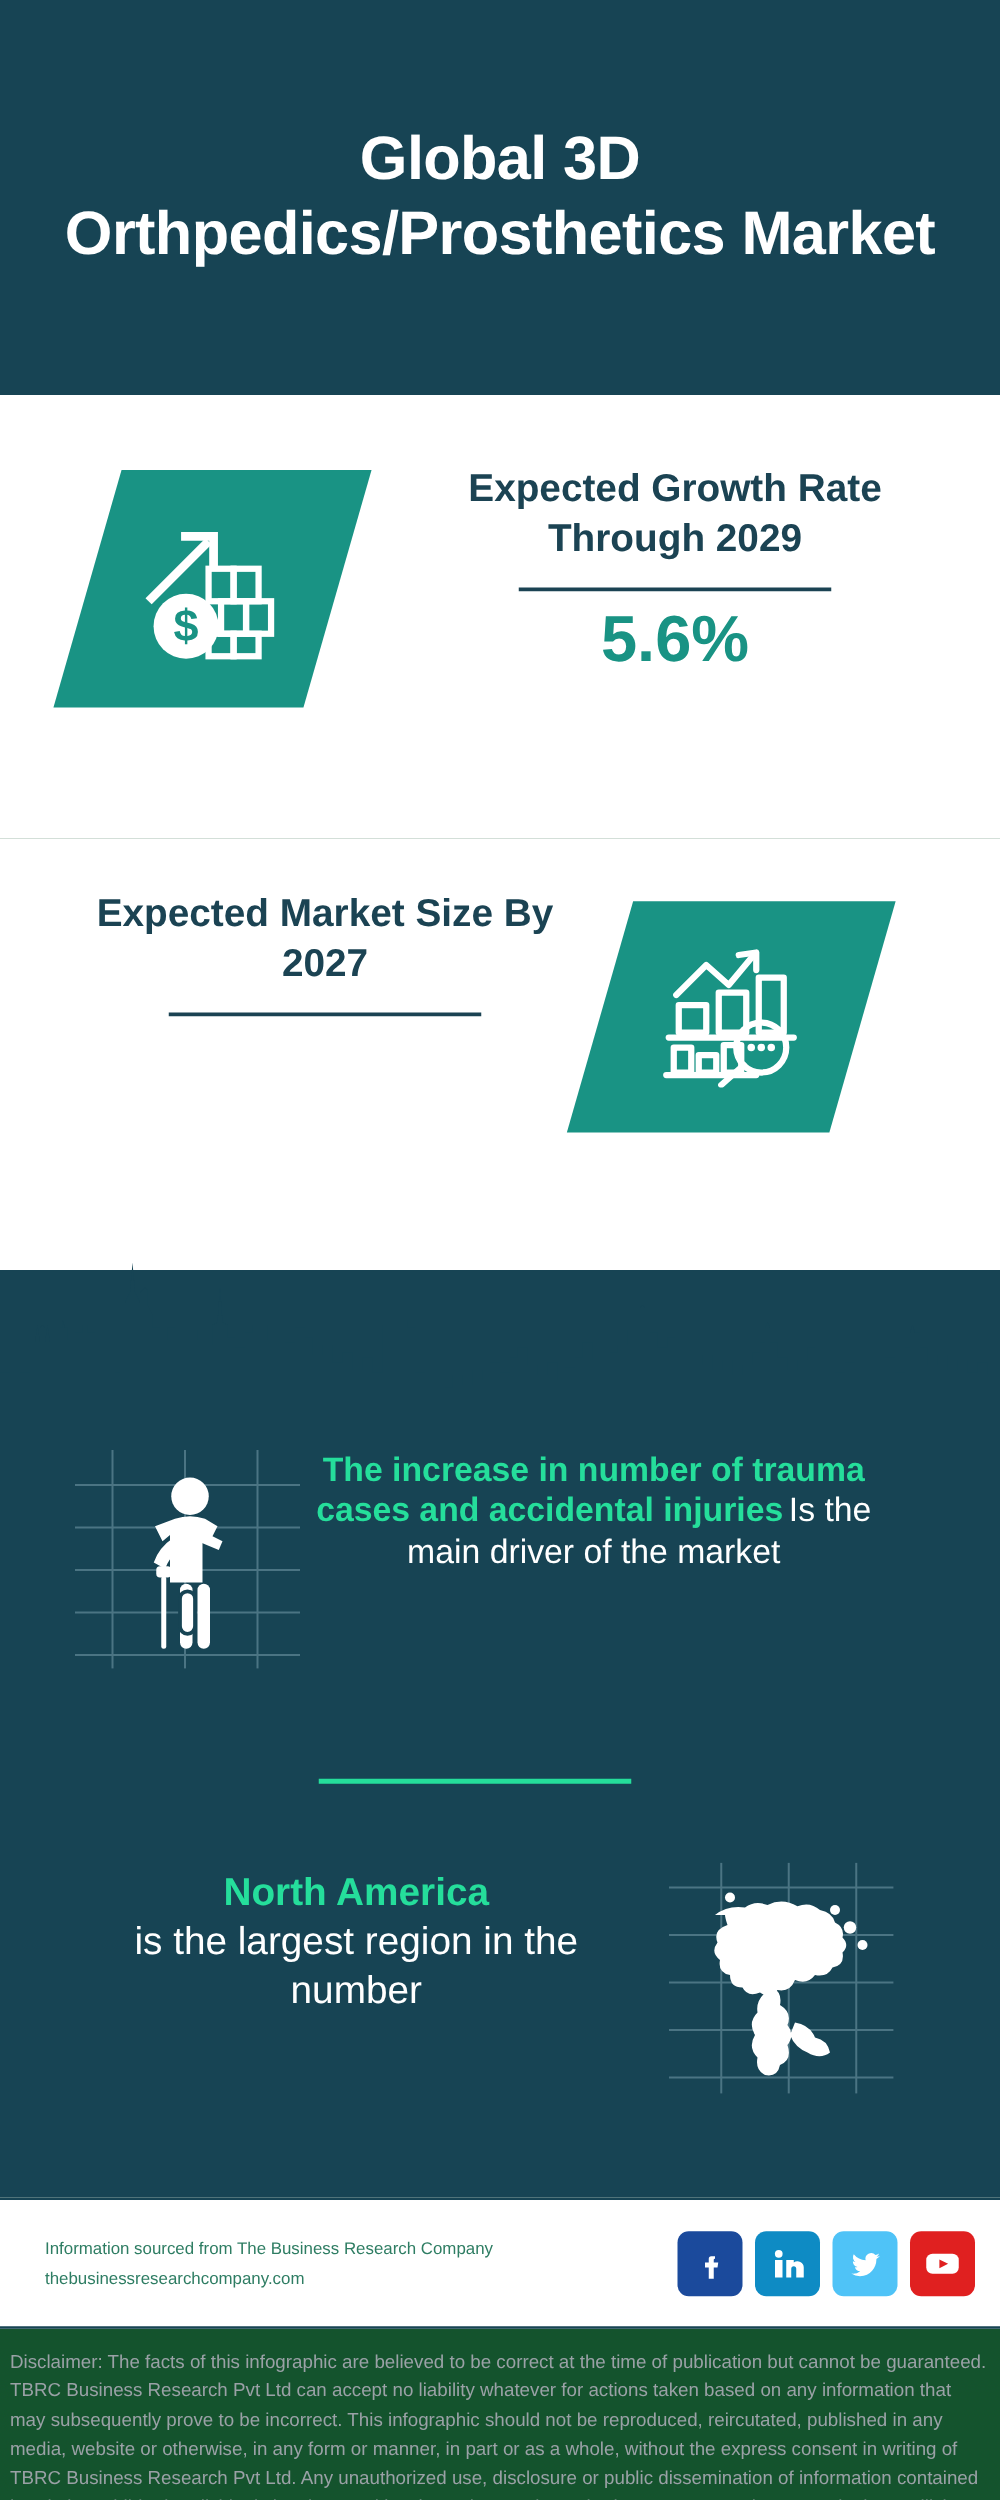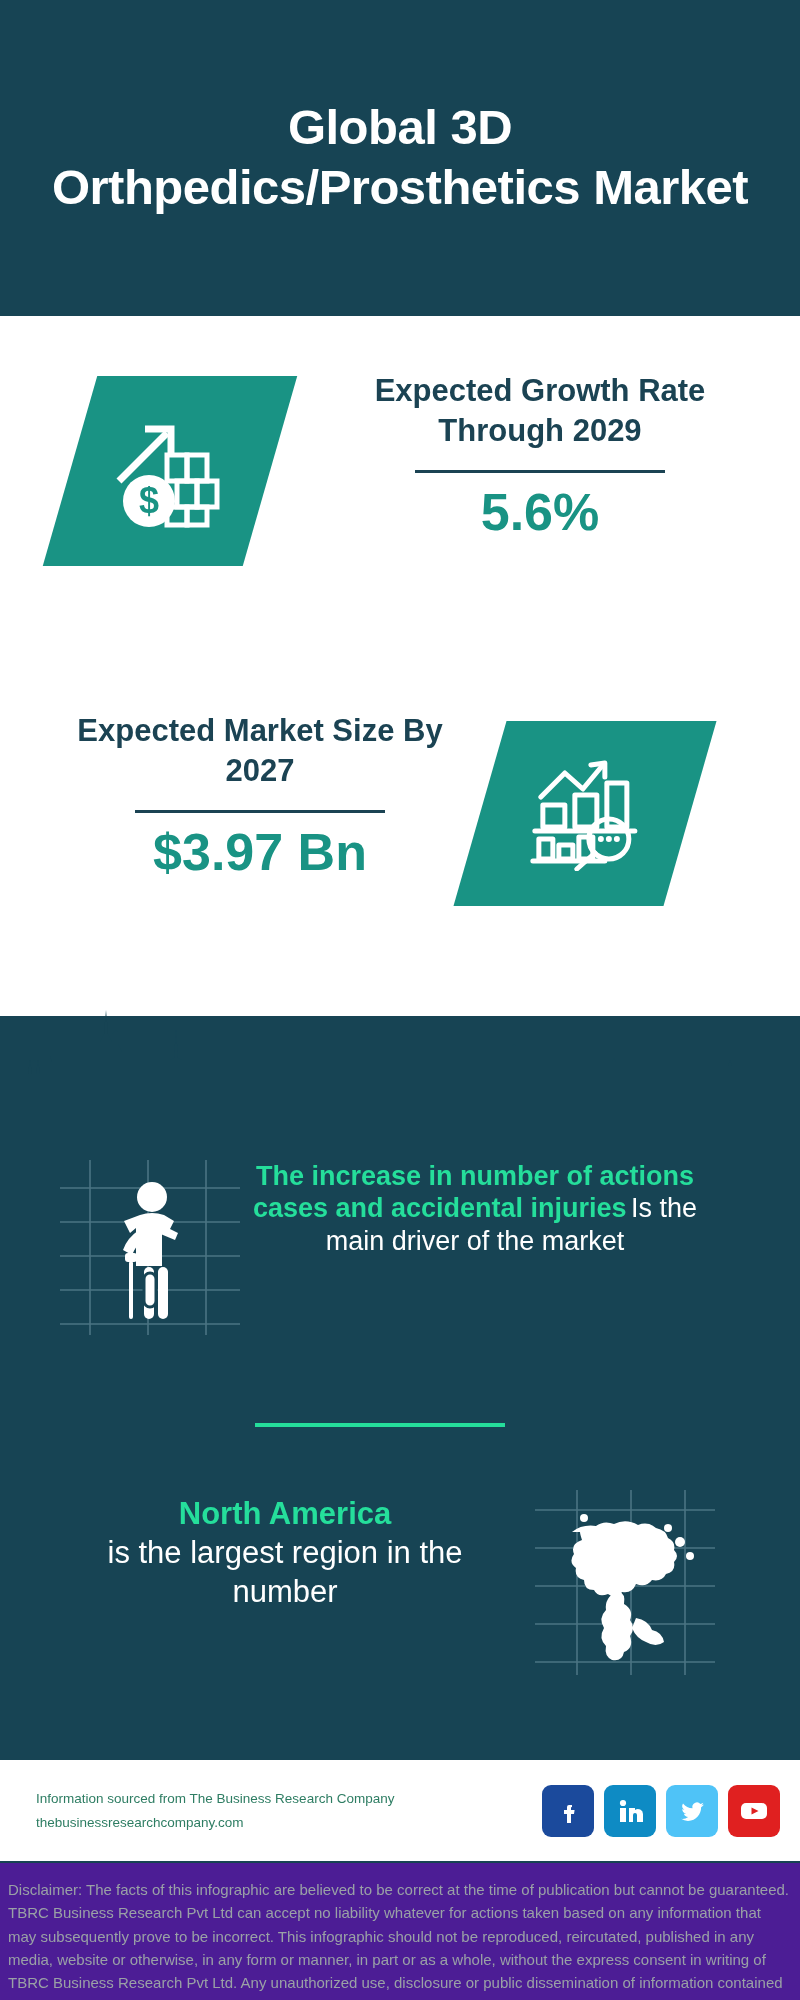--- a/index.html
+++ b/index.html
@@ -5,21 +5,21 @@
   * { margin:0; padding:0; box-sizing:border-box; }
   html, body {
     width:800px;
     background:#ffffff;
     font-family:"Liberation Sans", sans-serif;
   }
   .page {
     position:relative;
     width:800px;
     height:2000px;
-    background:#4c1d95;
+    background:#14532d;
     overflow:hidden;
   }
 
   
   .header {
     position:absolute;
     left:0; top:0;
     width:800px; height:316px;
     background:#174454;
     display:flex;
@@ -248,21 +248,20 @@
       <div class="divider-dark"></div>
       <div class="value-teal">5.6%</div>
     </div>
   </div>
 
   <div class="size-section">
 
     <div class="size-text">
       <div class="label-dark">Expected Market Size By 2027</div>
       <div class="divider-dark"></div>
-      <div class="value-teal">$3.97 Bn</div>
     </div>
 
     <div class="para-badge size-badge">
       <span class="icon-wrap">
         <svg width="120" height="118" viewBox="0 0 120 118" aria-hidden="true">
           <g fill="none" stroke="#ffffff" stroke-width="5" stroke-linecap="round" stroke-linejoin="round">
             <path d="M16 44 L40 20 L58 36 L78 12"></path>
             <path d="M66 12 L80 10 L80 24"></path>
             <rect x="18" y="52" width="22" height="22"></rect>
             <rect x="50" y="42" width="22" height="32"></rect>
@@ -318,21 +317,21 @@
         <rect x="44" y="92" width="10" height="52" rx="5"></rect>
         <rect x="58" y="92" width="10" height="52" rx="5"></rect>
         <rect x="44" y="98" width="12" height="34" rx="6" fill="#ffffff" stroke="#174454" stroke-width="3"></rect>
         <rect x="25" y="78" width="12" height="9" rx="3"></rect>
         <rect x="29" y="86" width="4" height="58" rx="2"></rect>
       </g>
     </svg>
   </div>
 
   <div class="driver-block">
-    <span class="accent-green">The increase in number of actions cases and accidental injuries</span>
+    <span class="accent-green">The increase in number of trauma cases and accidental injuries</span>
     <span class="white-text">Is the main driver of the market</span>
   </div>
 
   <div class="divider-green"></div>
 
   <div class="region-block">
     <div class="region-accent">North America</div>
     <div class="region-white">is the largest region in the number</div>
   </div>
 

